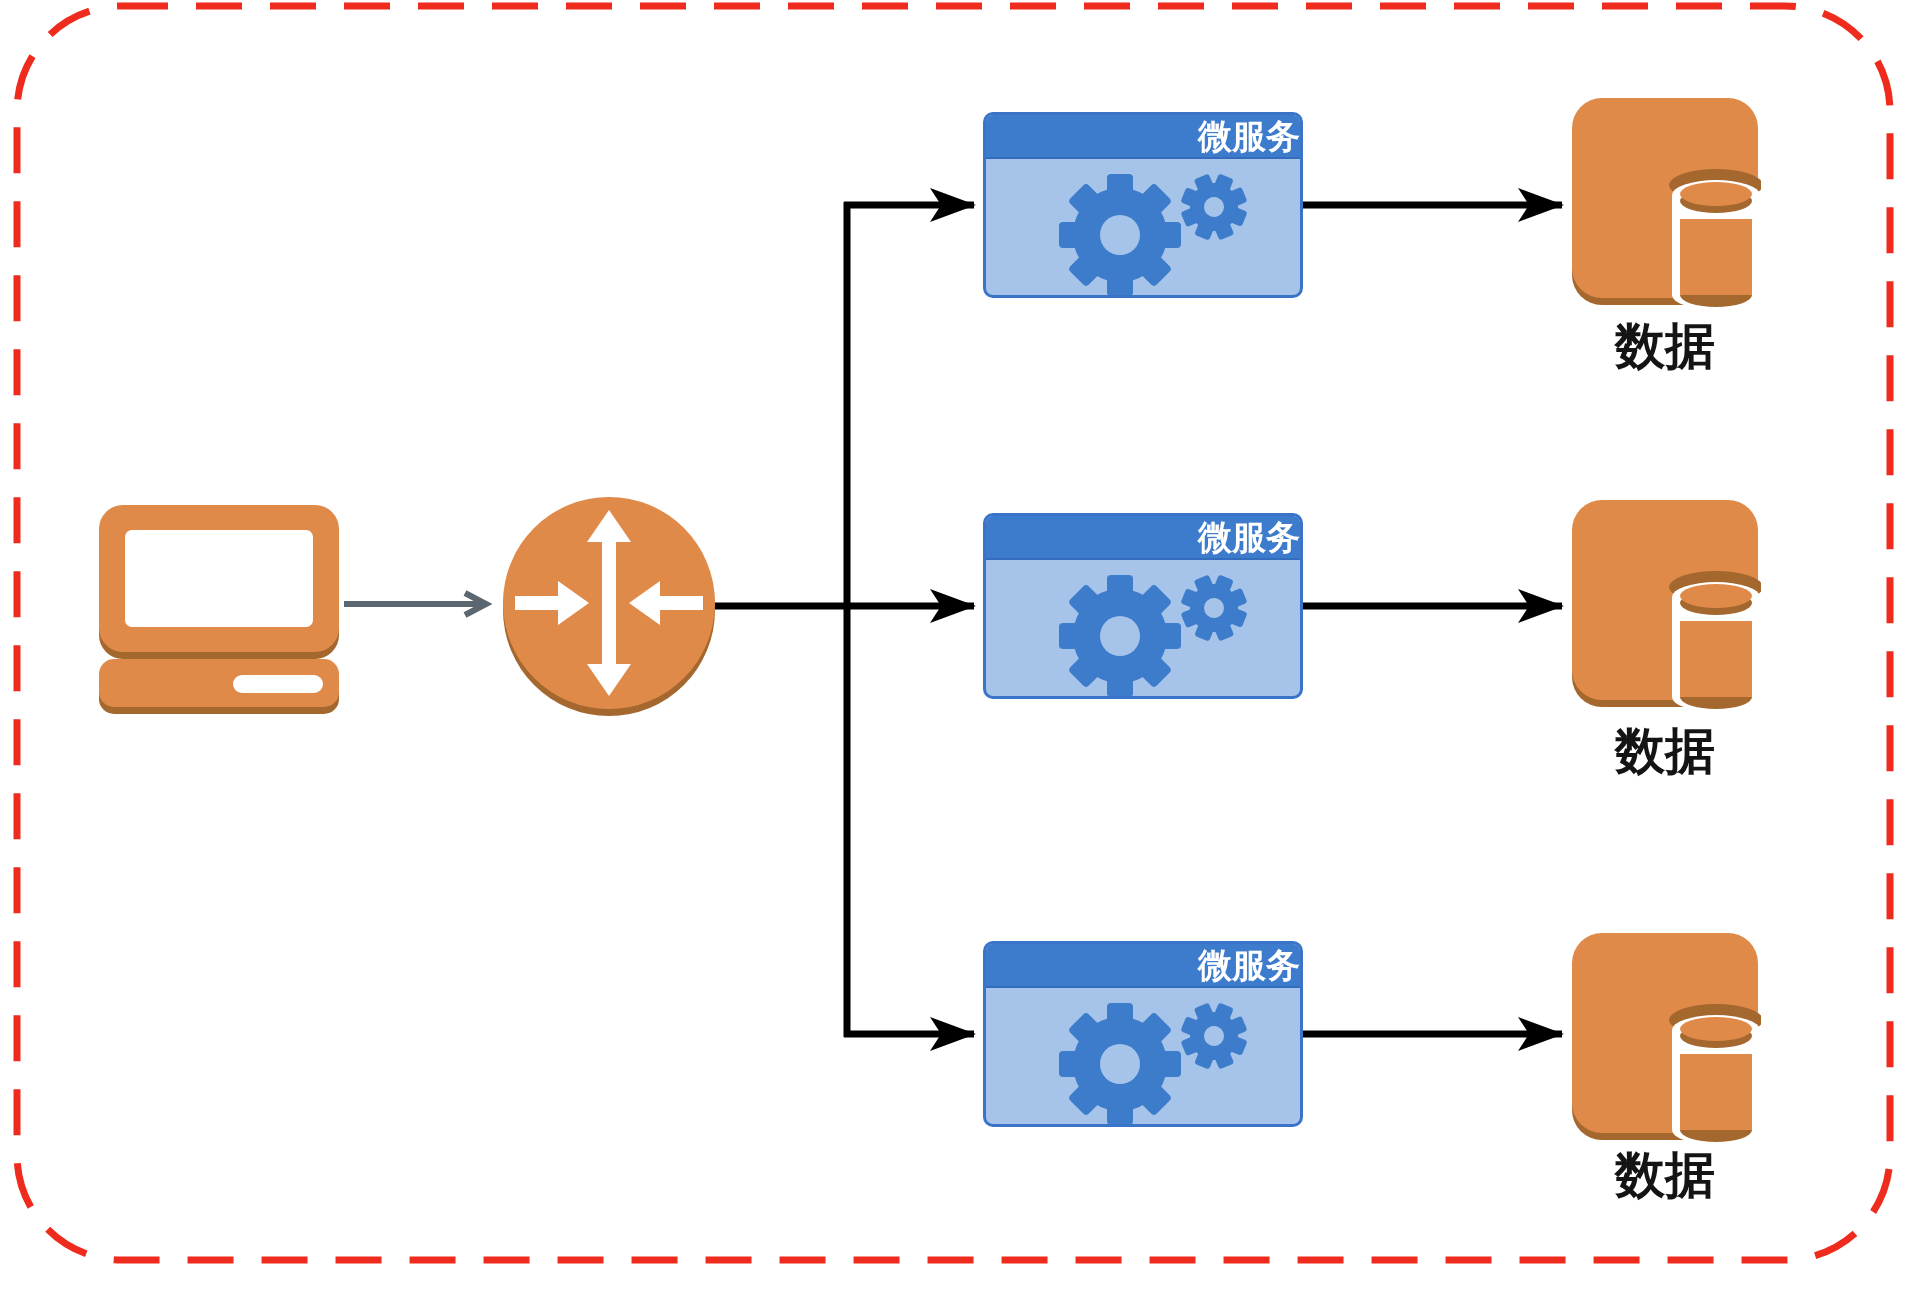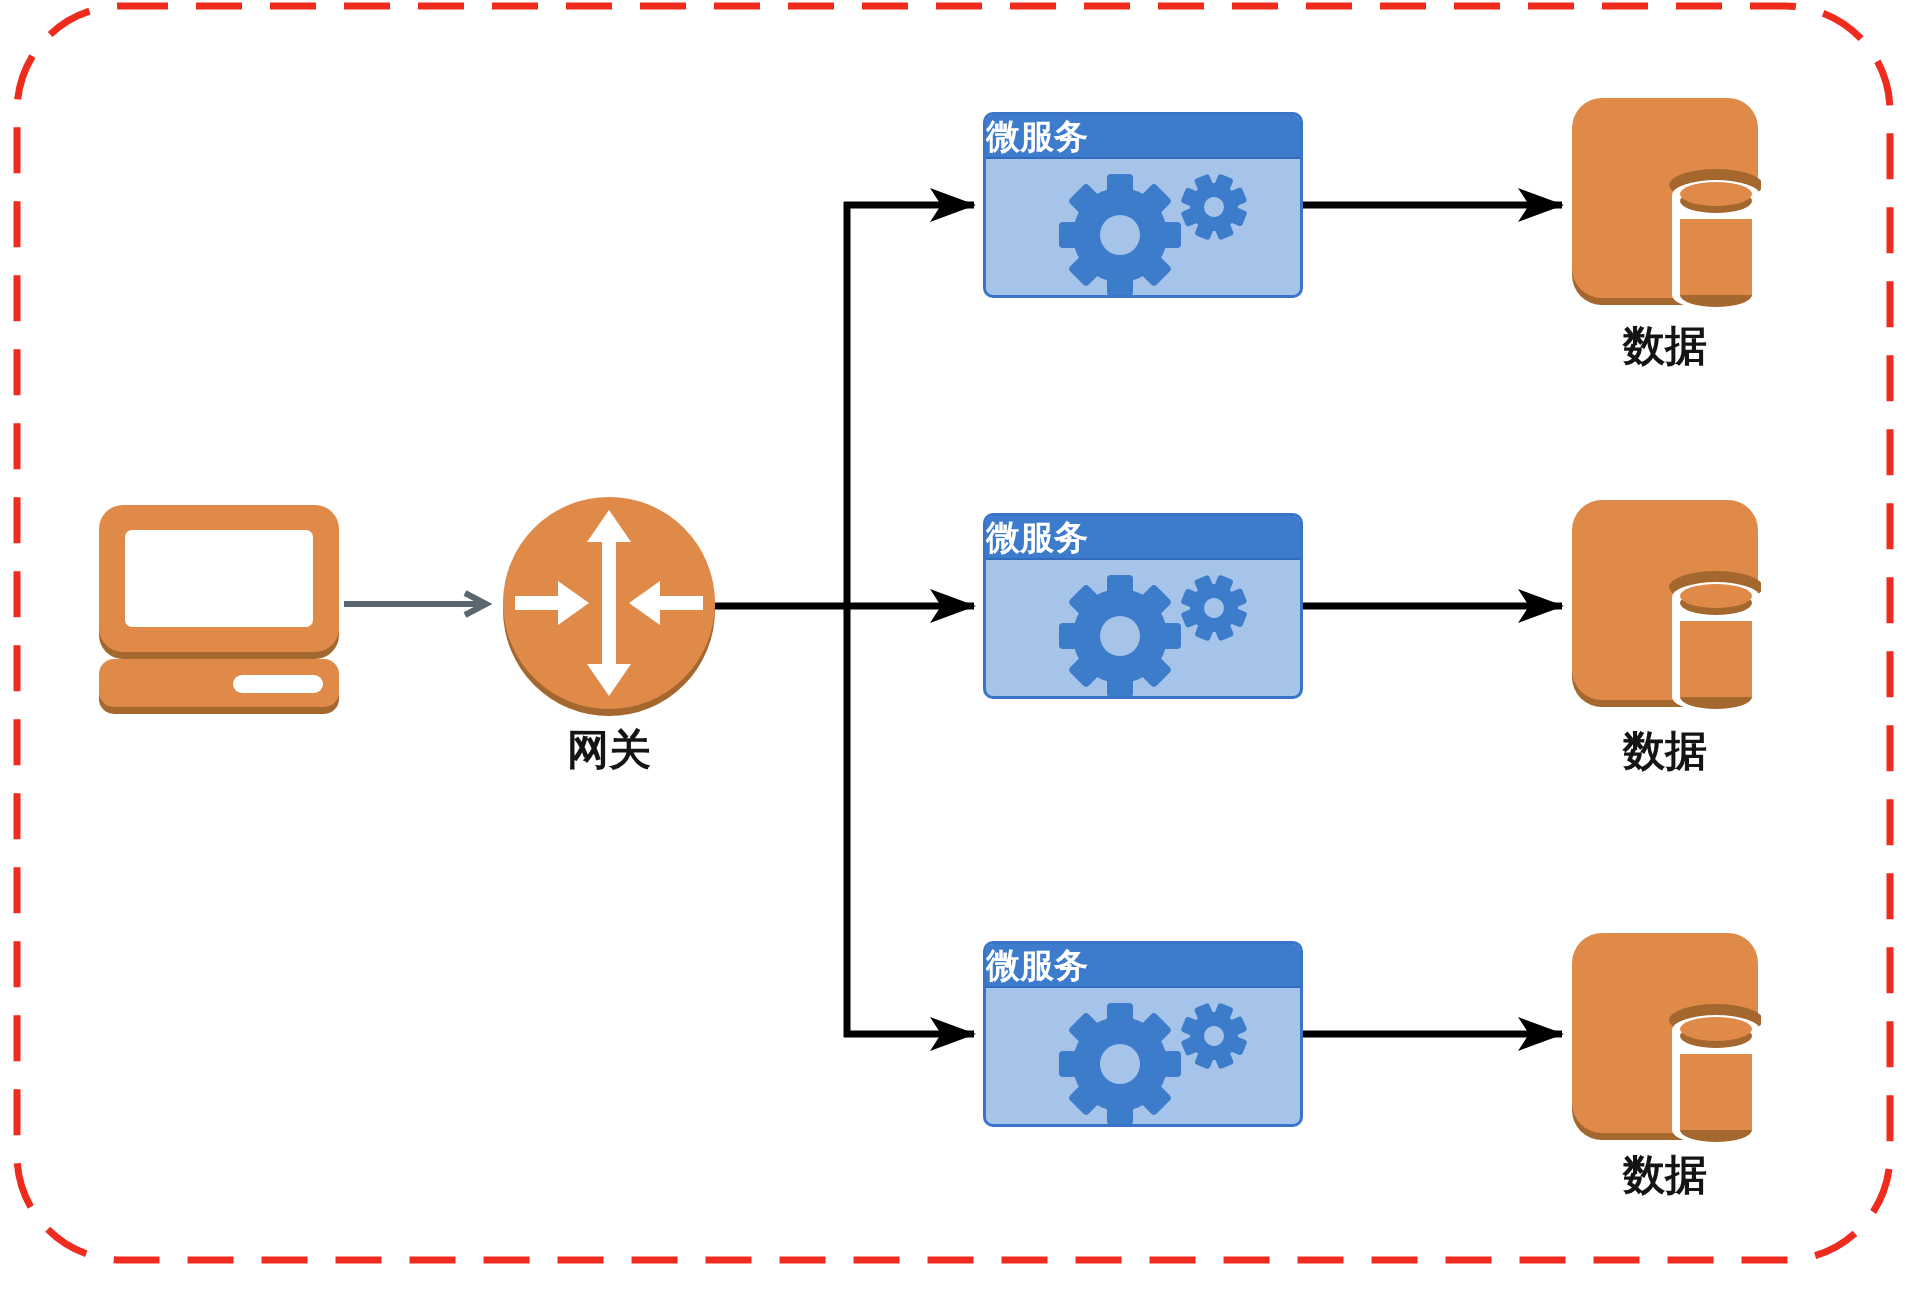--- a/index.html
+++ b/index.html
@@ -3,30 +3,30 @@
 <meta charset="utf-8">
 <style>
   html,body{margin:0;padding:0;background:#ffffff;}
   .stage{
     position:relative;width:1920px;height:1289px;background:#ffffff;
     font-family:"Liberation Sans","DejaVu Sans",sans-serif;overflow:hidden;
   }
   .layer{position:absolute;left:0;top:0;width:1920px;height:1289px;}
   .node{position:absolute;}
   .diagram-label{
-    position:absolute;text-align:center;font-size:42px;font-weight:700;
+    position:absolute;text-align:center;font-size:50px;font-weight:700;
     color:#141414;line-height:48px;white-space:nowrap;
   }
   .svc{
     position:absolute;left:983px;width:320px;height:186px;box-sizing:border-box;
     background:#a6c4e9;border:3px solid #3a74c8;border-radius:10px;overflow:hidden;
   }
   .svc-header{
     height:42px;line-height:42px;background:#3d7bcc;border-bottom:2px solid #336cbc;
-    color:#ffffff;font-size:34px;font-weight:600;text-align:left;
+    color:#ffffff;font-size:34px;font-weight:600;text-align:right;
   }
   .svc-body{position:relative;height:139px;}
   .svc-body svg{position:absolute;left:0;top:0;}
   .db{position:absolute;left:1571px;width:190px;height:217px;}
 </style>
 </head>
 <body>
 
 <div class="stage">
 
@@ -111,21 +111,20 @@
     <svg width="242" height="212" viewBox="0 0 242 212">
       <use href="#pc"></use>
     </svg>
   </div>
 
   <div class="node" style="left:501px;top:497px">
     <svg width="216" height="222" viewBox="0 0 216 222">
       <use href="#router"></use>
     </svg>
   </div>
-  <div class="diagram-label" style="left:501px;top:726px;width:216px">网关</div>
 
   <div class="svc" style="top:112px">
     <div class="svc-header">微服务</div>
     <div class="svc-body">
       <svg width="314" height="139" viewBox="0 0 314 139">
           <use href="#gears"></use>
         </svg>
     </div>
   </div>
   <div class="svc" style="top:513px">

